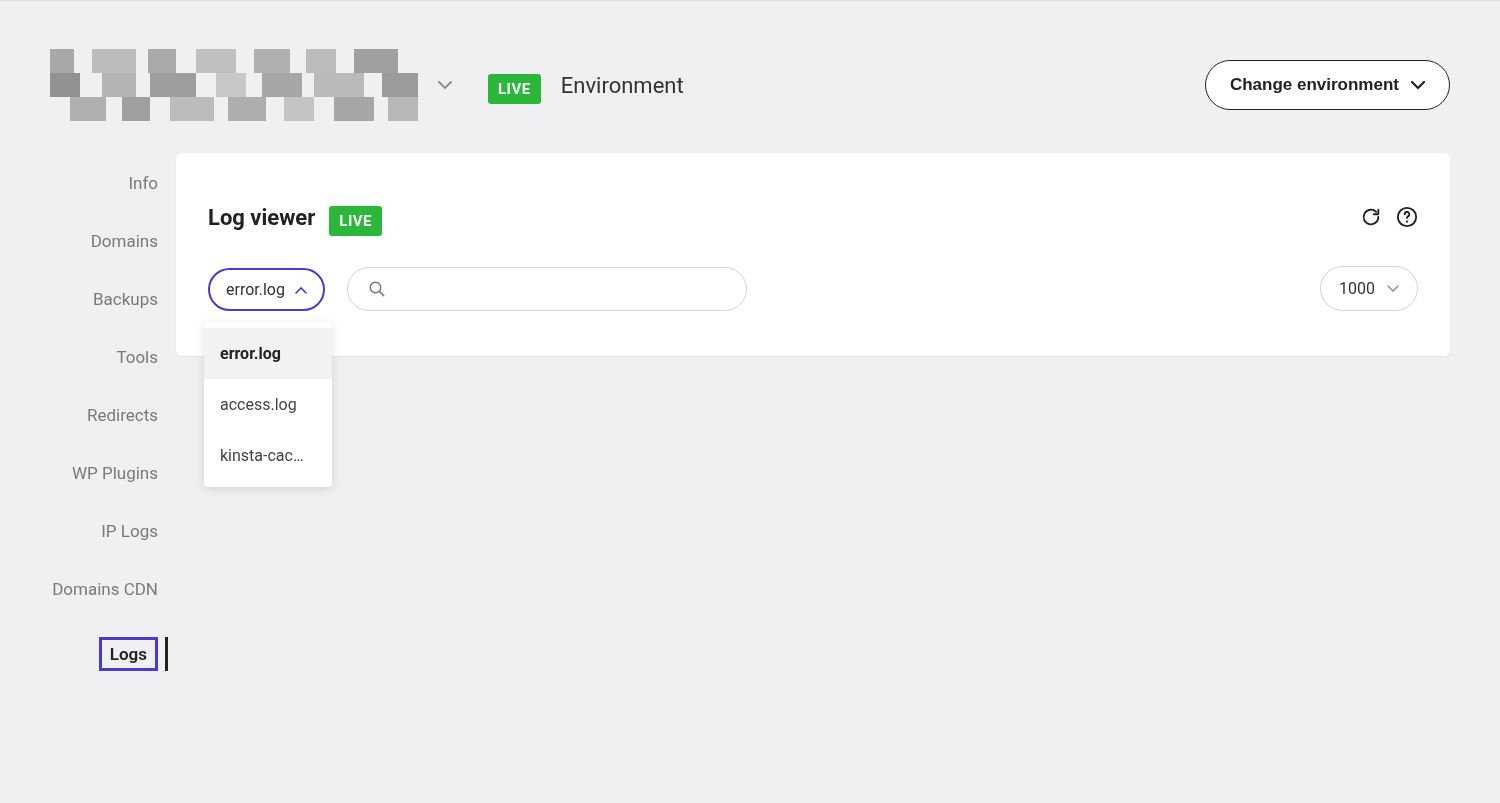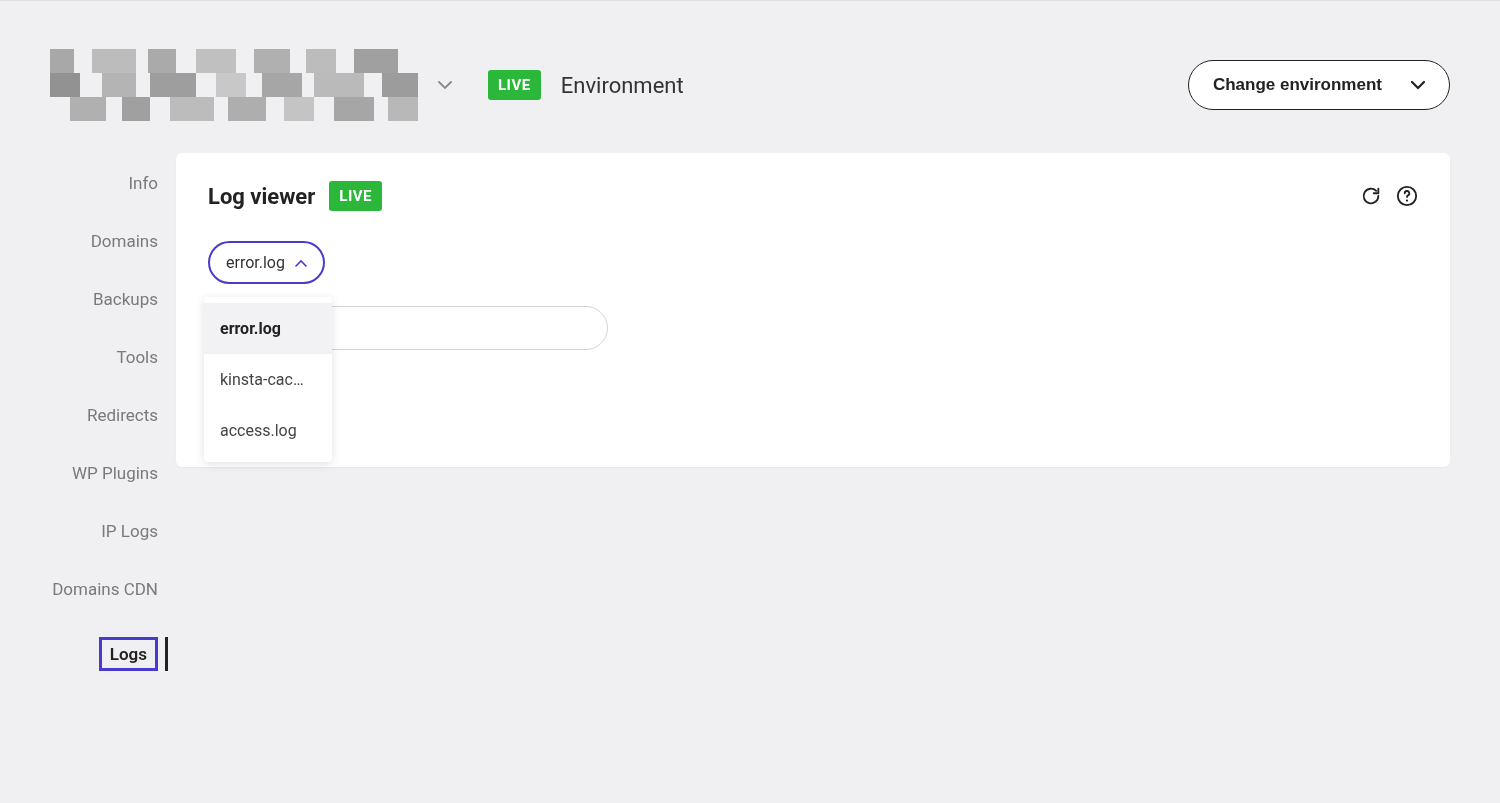--- a/index.html
+++ b/index.html
@@ -42,38 +42,39 @@
       margin-right: 20px;
     }
     .live-badge {
       background: #2ab73a;
       color: #fff;
       font-weight: 700;
       font-size: 15px;
       padding: 6px 10px;
       border-radius: 3px;
       letter-spacing: 0.5px;
+      margin-top: 8px;
     }
     .environment-label {
       font-size: 22px;
       color: #333;
       margin-left: 4px;
     }
     .spacer { flex: 1; }
     .change-env-button {
       background: #fff;
       border: 1px solid #222;
       border-radius: 28px;
       padding: 14px 24px;
       font-size: 17px;
       font-weight: 700;
       color: #222;
       display: inline-flex;
       align-items: center;
-      gap: 29px;
+      gap: 12px;
       cursor: pointer;
     }
     .change-env-button .chev {
       font-size: 14px;
     }
     .body-row {
       display: flex;
       gap: 18px;
       align-items: flex-start;
     }
@@ -104,21 +105,21 @@
       right: -13px;
       top: -3px;
       bottom: -3px;
       width: 3px;
       background: #222;
     }
     .main-panel {
       background: #fff;
       border-radius: 6px;
       flex: 1;
-      padding: 28px 32px;
+      padding: 45px 32px;
       box-shadow: 0 1px 2px rgba(0,0,0,0.04);
     }
     .panel-header {
       display: flex;
       align-items: center;
       gap: 14px;
       margin-bottom: 30px;
     }
     .panel-title {
       font-size: 22px;
@@ -129,24 +130,23 @@
       width: 22px;
       height: 22px;
       display: inline-flex;
       align-items: center;
       justify-content: center;
       cursor: pointer;
       color: #222;
     }
     .controls-row {
       display: flex;
-      align-items: flex-start;
+      align-items: flex-end;
       gap: 22px;
       position: relative;
-      flex-direction: column;
     }
     .log-selector {
       border: 2px solid #4a3bcf;
       border-radius: 26px;
       padding: 10px 16px;
       font-size: 16px;
       color: #333;
       display: inline-flex;
       align-items: center;
       gap: 10px;
@@ -337,22 +337,22 @@
           <span>error.log</span>
           <span class="caret">
             <svg width="12" height="8" viewBox="0 0 12 8">
                 <path d="M1 7 L6 2 L11 7" stroke="#4a3bcf" stroke-width="1.6" fill="none" stroke-linecap="round"></path>
               </svg>
           </span>
         </div>
 
         <div class="dropdown">
           <div class="dropdown-item selected">error.log</div>
+          <div class="dropdown-item">access.log</div>
           <div class="dropdown-item">kinsta-cac…</div>
-          <div class="dropdown-item">access.log</div>
         </div>
 
         <div class="search-wrap">
           <span class="search-icon">
             <svg width="18" height="18" viewBox="0 0 24 24">
                 <circle cx="10" cy="10" r="7" stroke="#777" stroke-width="2" fill="none"></circle>
                 <line x1="15.2" y1="15.2" x2="21" y2="21" stroke="#777" stroke-width="2" stroke-linecap="round"></line>
               </svg>
           </span>
         </div>

